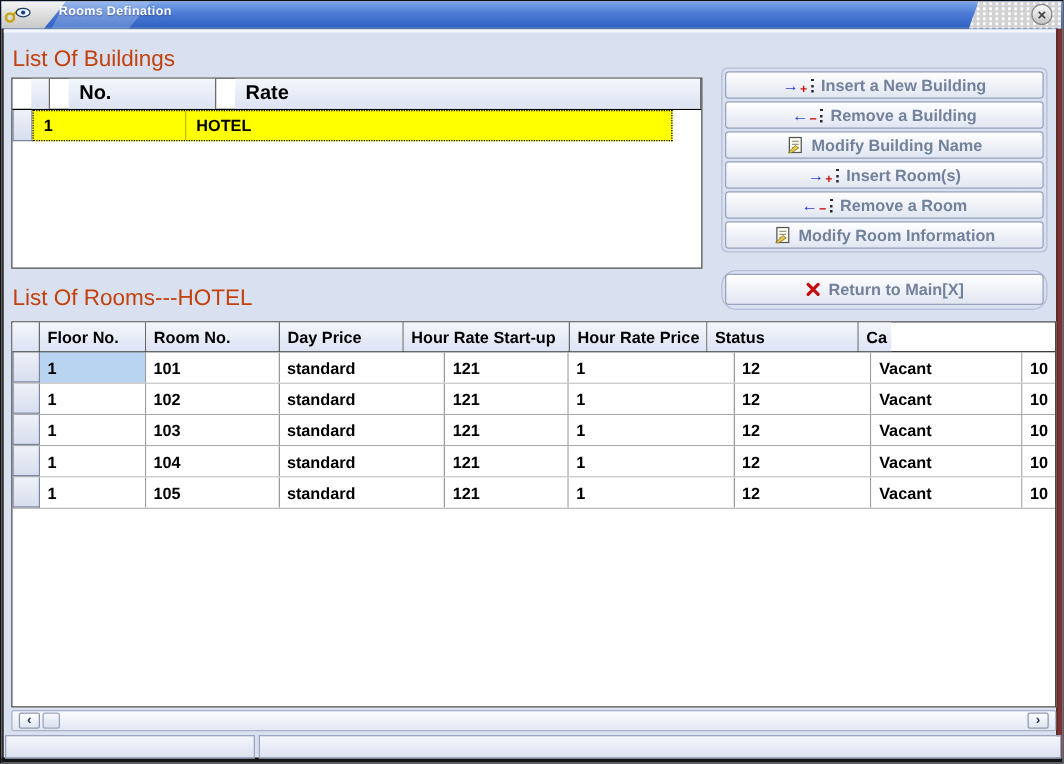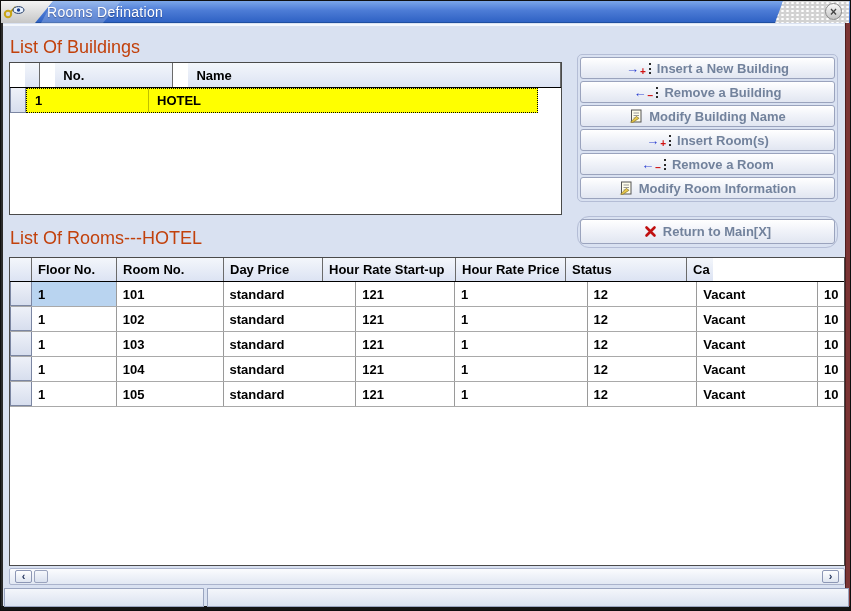--- a/index.html
+++ b/index.html
@@ -20,21 +20,21 @@
     clip-path:polygon(0 0,52px 0,34px 100%,0 100%);
     display:flex; align-items:center; padding-left:2px;
   }
   .tb-band{
     position:absolute; left:40px; top:0; width:80px; height:22px;
     background:rgba(255,255,255,0.22);
     clip-path:polygon(12px 0,100% 0,calc(100% - 18px) 100%,0 100%);
   }
   .tb-title{
     position:absolute; left:46px; top:3px; color:#ffffff;
-    font-size:14px; font-weight:400; letter-spacing:.3px;
+    font-size:10px; font-weight:700; letter-spacing:.3px;
     text-shadow:0 1px 1px rgba(0,0,40,.35);
   }
   .tb-grip{
     position:absolute; right:1px; top:0; width:74px; height:22px;
     background:#d2d2d2;
     background-image:radial-gradient(circle,#ffffff 1px,transparent 1.4px);
     background-size:5px 4px;
     clip-path:polygon(8px 0,100% 0,100% 100%,0 100%);
   }
   .close-btn{
@@ -56,21 +56,21 @@
   .h-rooms{ top:227px; }
 
   
   .bgrid{
     position:absolute; left:8px; top:61px; width:553px; height:153px;
     background:#ffffff; border:1px solid #4a4a4a;
   }
   .bg-header{ display:flex; height:25px; border-bottom:1px solid #000; }
   .bg-header .hcell{
     background:linear-gradient(180deg,#f3f6fb,#dce3f3);
-    border-right:1px solid #6a6a6a; font-size:13px; font-weight:bold; color:#000;
+    border-right:1px solid #6a6a6a; font-size:16px; font-weight:bold; color:#000;
     display:flex; align-items:center; padding-left:8px; overflow:hidden; white-space:nowrap;margin-left:15px;
   }
   .bg-corner{ width:16px; padding-left:0 !important; }
   .bg-no{ width:123px; }
   .bg-name{ width:389px; }
   .bg-row{ display:flex; height:25px; }
   .rowhdr-cell{
     width:16px; height:100%;
     background:linear-gradient(180deg,#eef1f8,#d7deee);
     border:1px solid #7b86a2; border-top:none;
@@ -191,21 +191,21 @@
   <div class="edge-right"></div>
   <div class="edge-bottom"></div>
   <div class="content-top-light"></div>
 
   <div class="heading h-buildings">List Of Buildings</div>
 
   <div class="bgrid">
     <div class="bg-header">
       <div class="hcell bg-corner"></div>
       <div class="hcell bg-no">No.</div>
-      <div class="hcell bg-name">Name</div>
+      <div class="hcell bg-name">Rate</div>
     </div>
     <div class="bg-row">
       <div class="rowhdr-cell"></div>
       <div class="yellow-row">
         <div class="cell y-no">1</div>
         <div class="cell y-name">HOTEL</div>
       </div>
     </div>
   </div>
 

